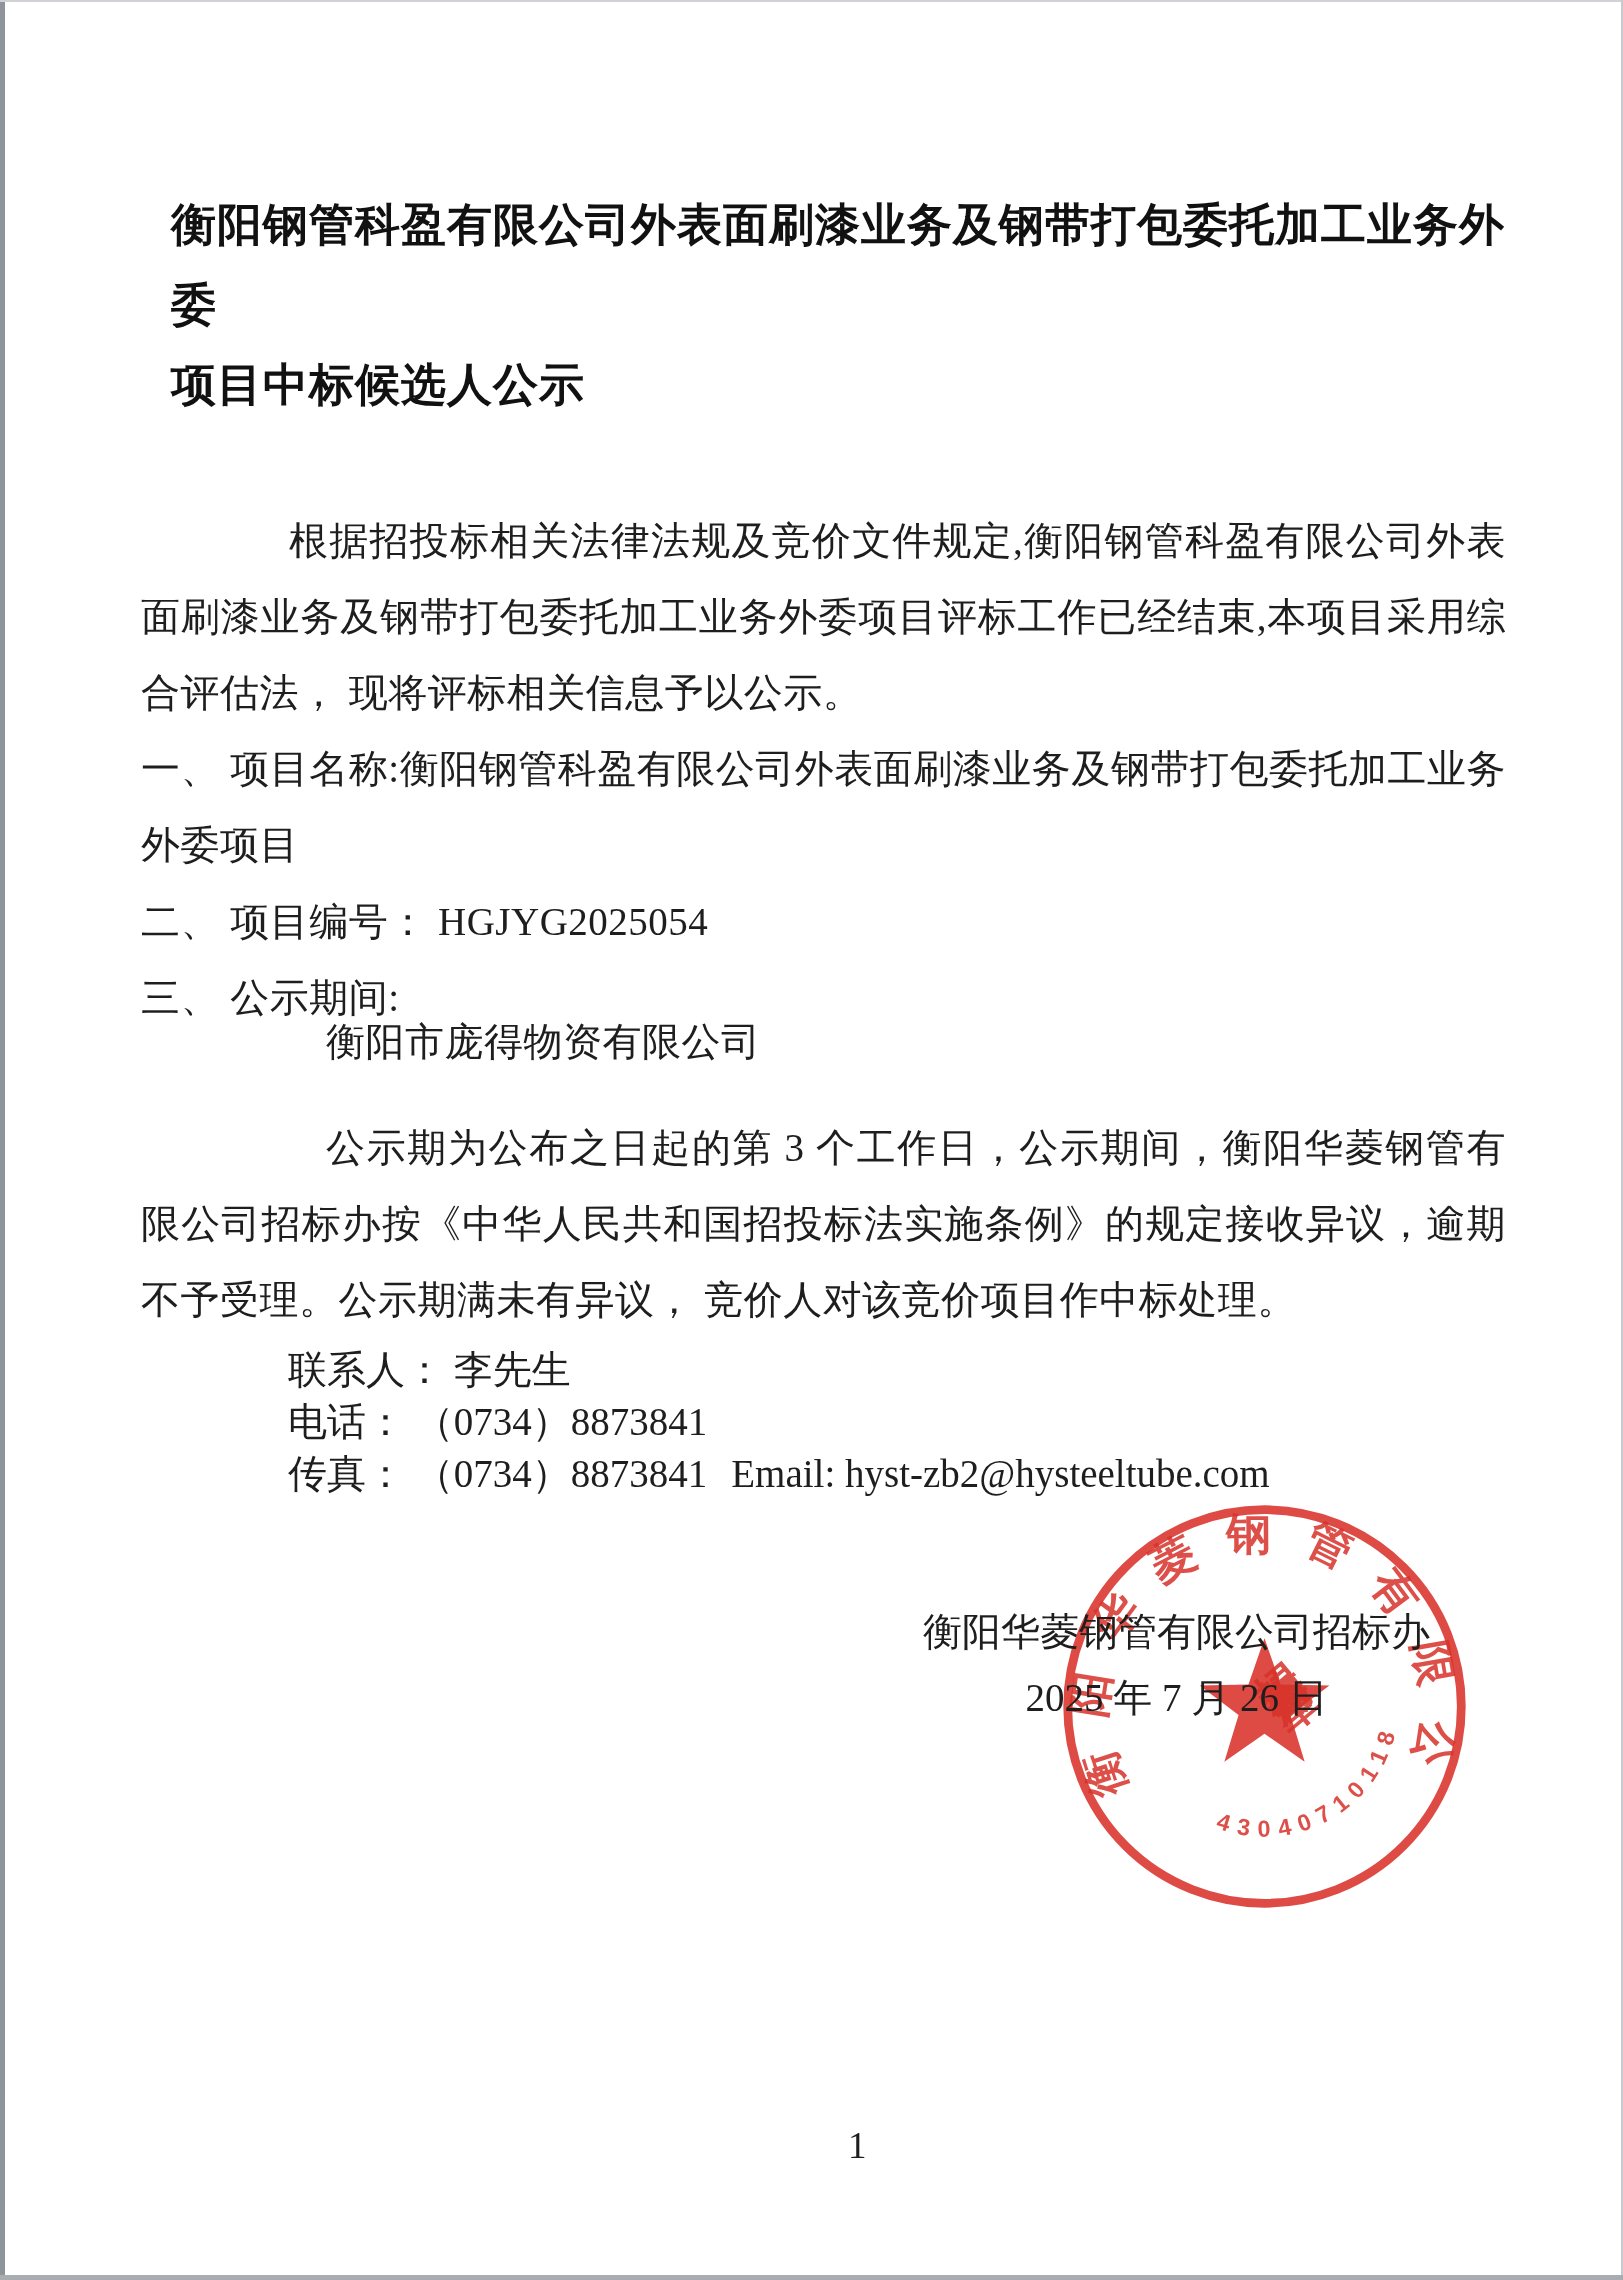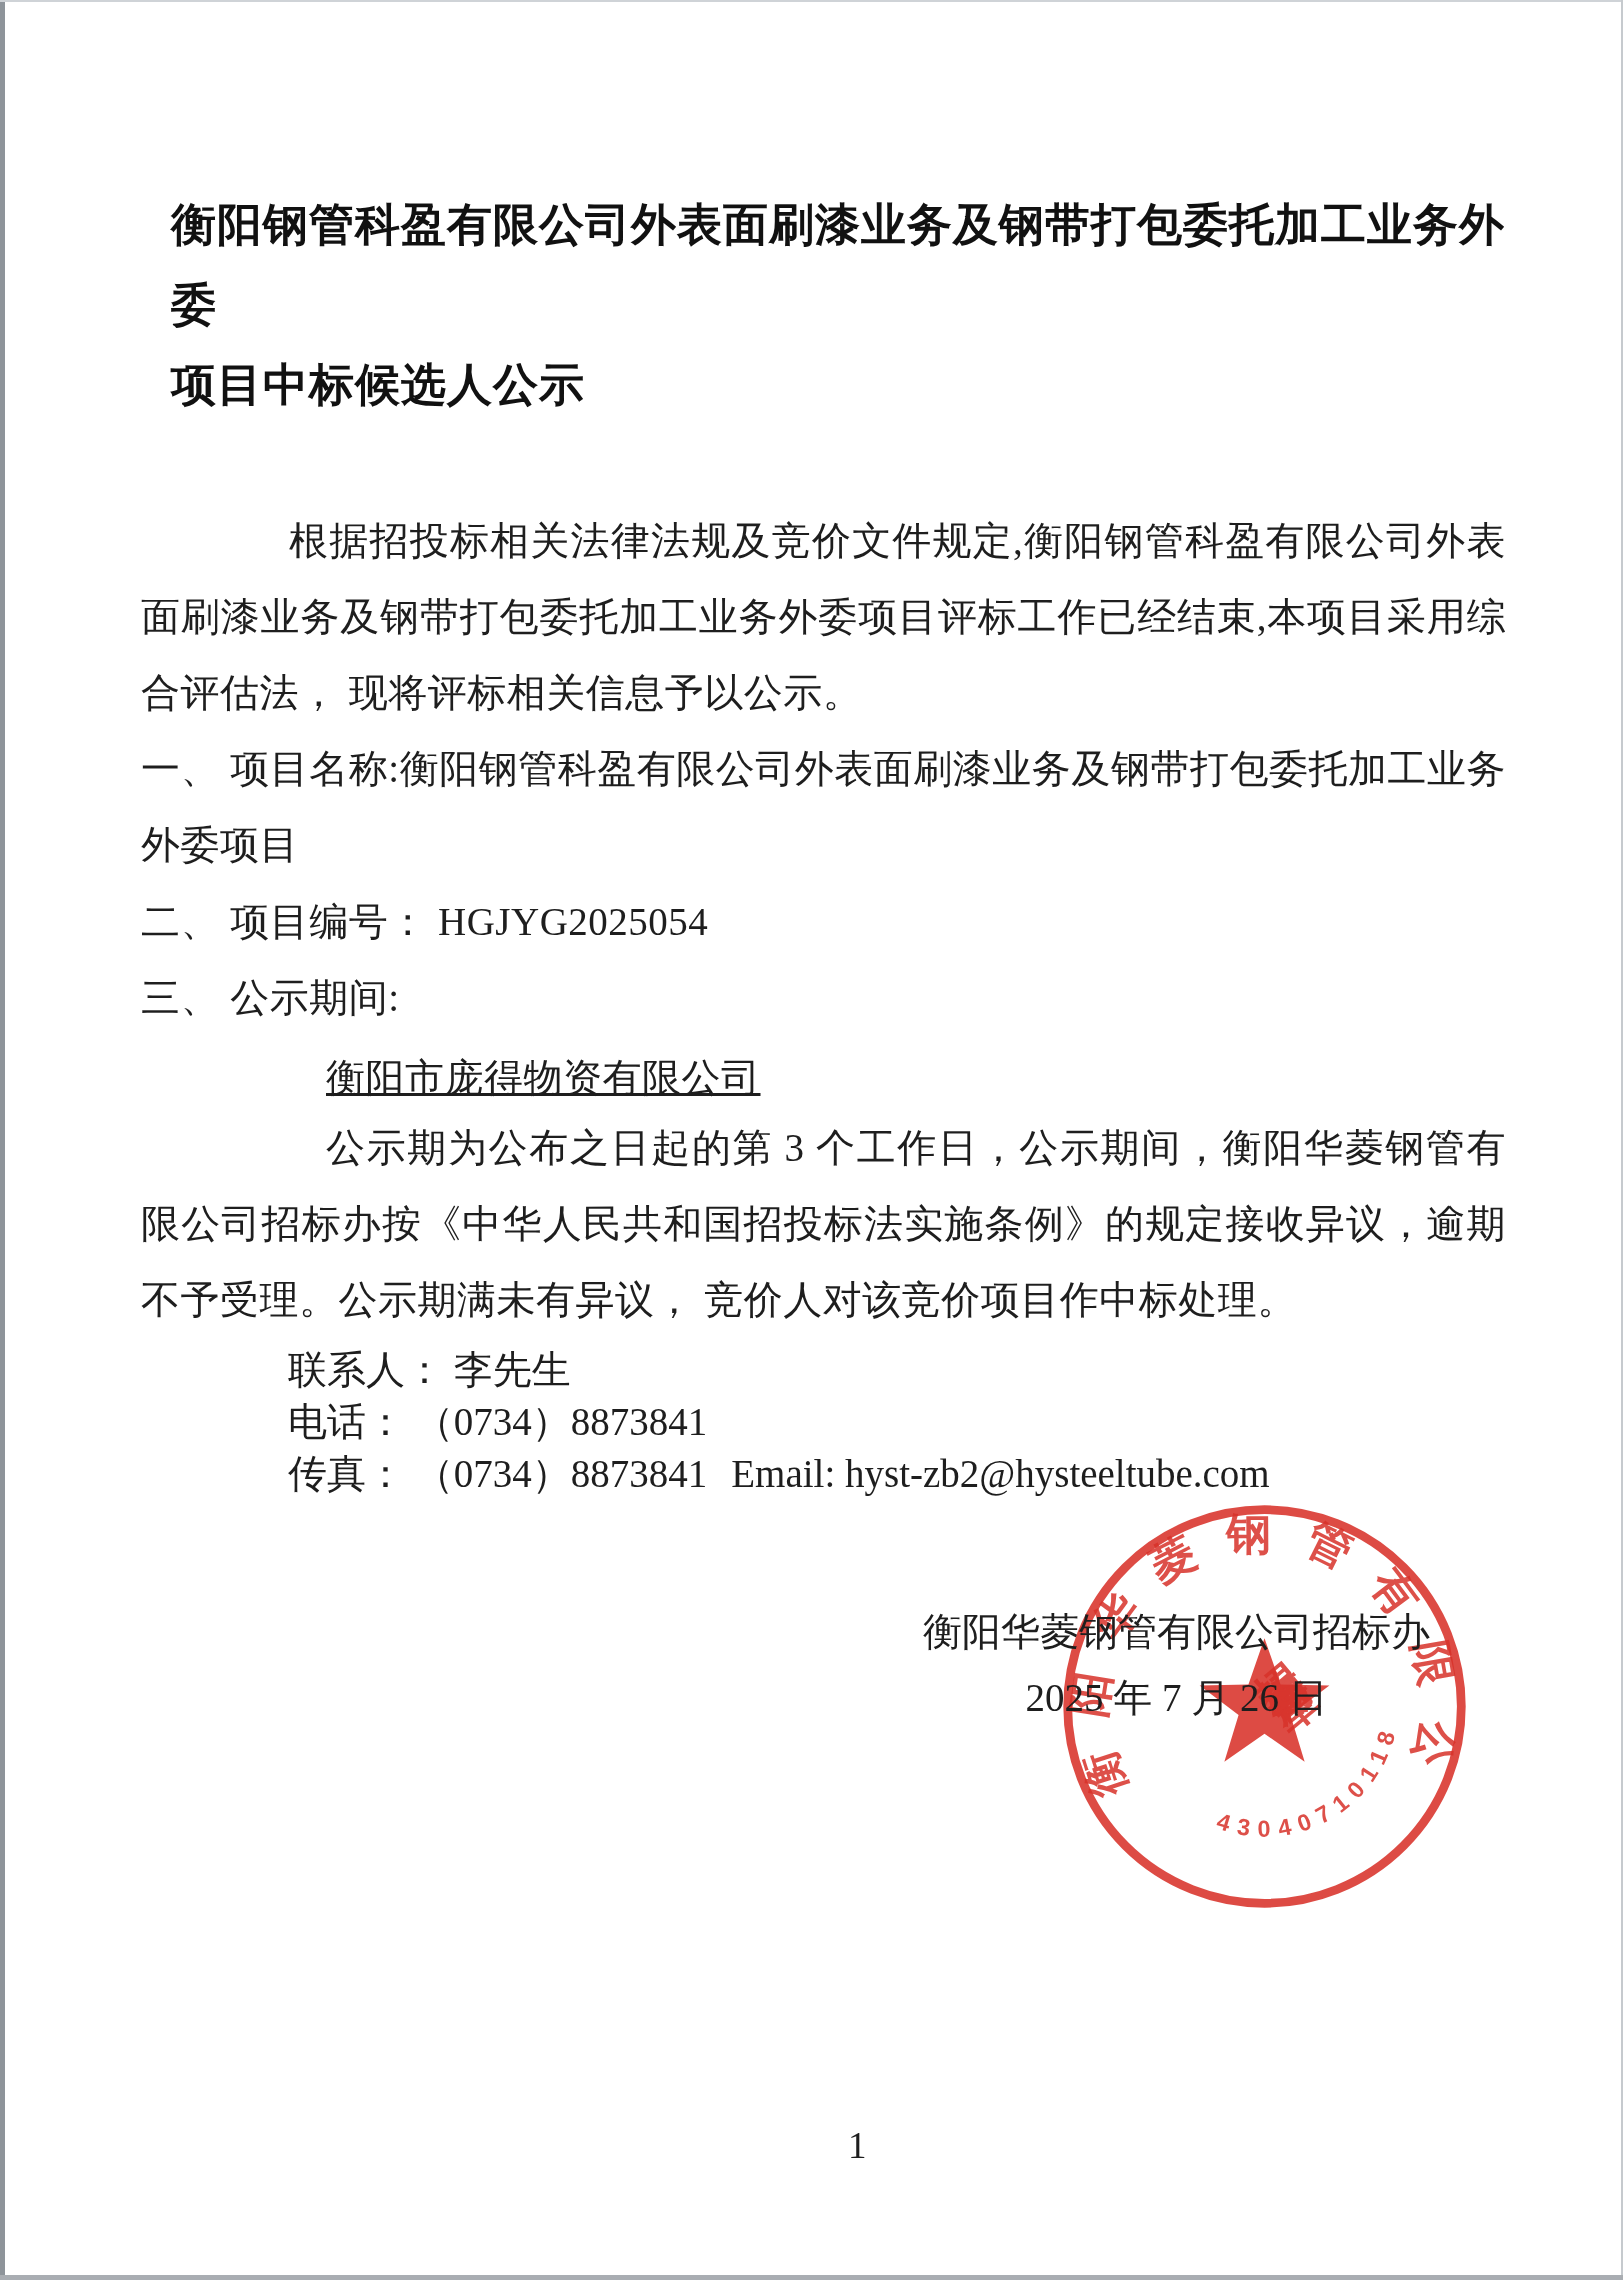--- a/index.html
+++ b/index.html
@@ -16,21 +16,21 @@
                  font-family:"Liberation Sans", sans-serif; font-weight:700;
                  font-size:45px; line-height:80px; color:#111; letter-spacing:1px; }
 
   .bodytext { position:absolute; left:141px; width:1365px; font-size:39px; line-height:76px;
               text-align:justify; letter-spacing:0.5px; }
 
   .intro   { top:503px;  text-indent:148px; }
   .itm-1   { top:731px; }
   .itm-2   { top:884px; }
   .itm-3   { top:960px; }
-  .winner  { top:1040px; text-indent:185px;text-decoration:underline; }
+  .winner  { top:1004px; text-indent:185px; }
   .notice  { top:1110px; text-indent:185px; }
 
   .contacts { position:absolute; left:288px; top:1344px; width:1229px;
               font-size:39px; line-height:52px; }
   .contact-row { white-space:nowrap; }
   .contact-email { margin-left:24px; }
 
   .signature { position:absolute; left:918px; top:1599px; width:517px; text-align:center;
                font-size:39px; line-height:66px; z-index:3; }
 

